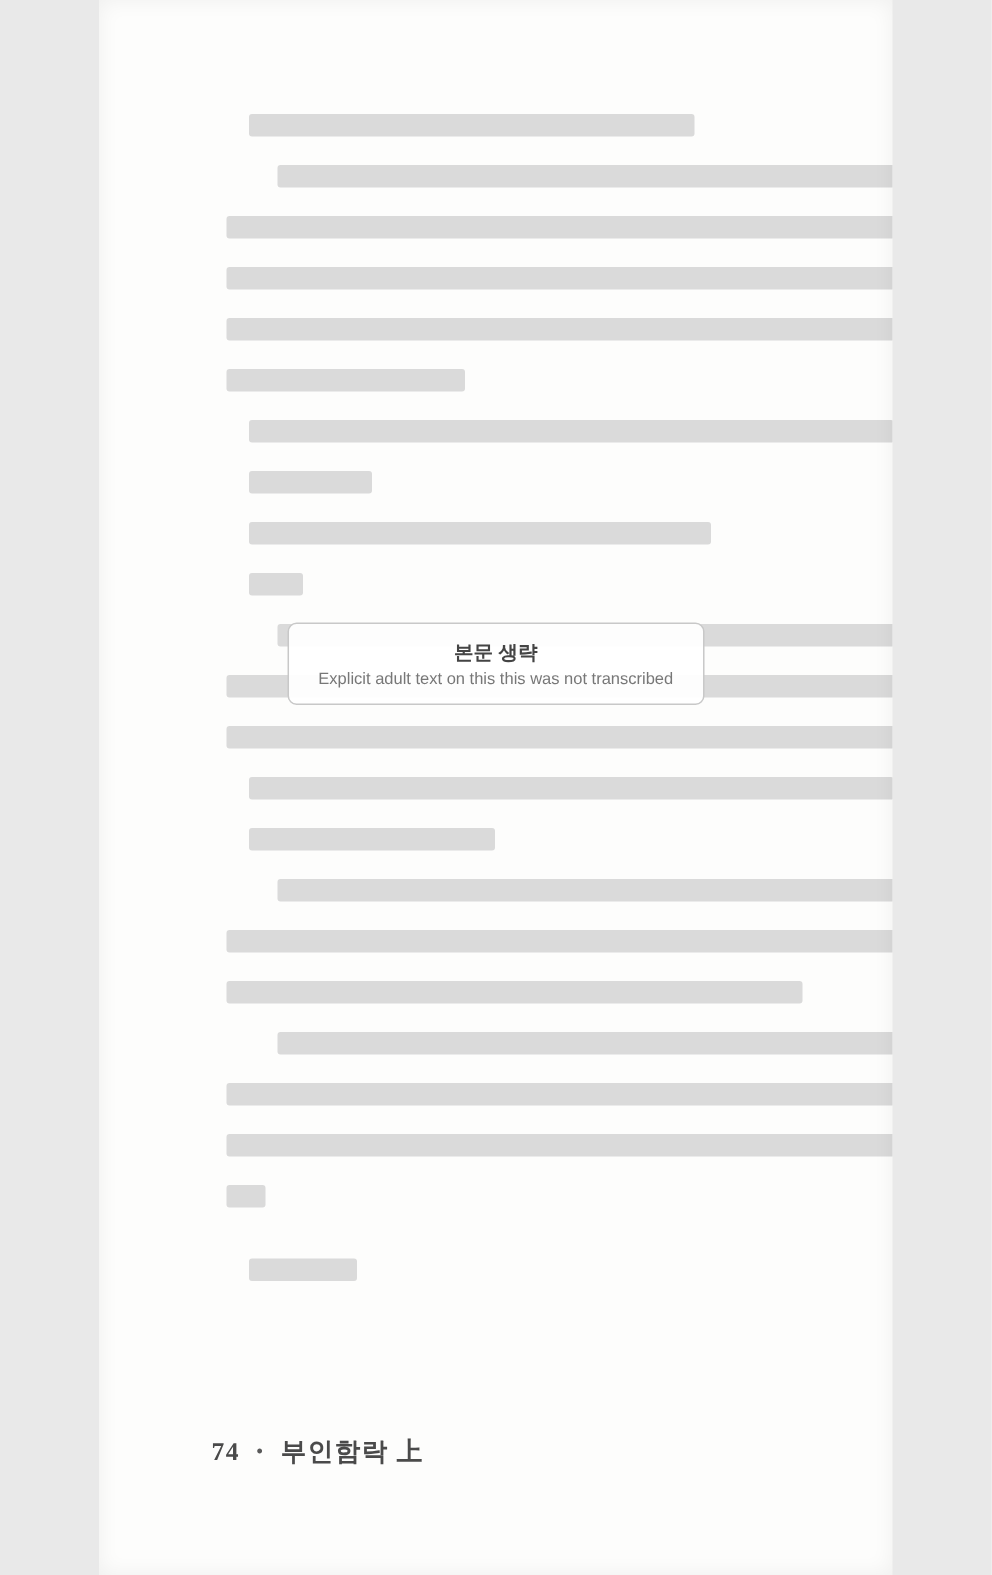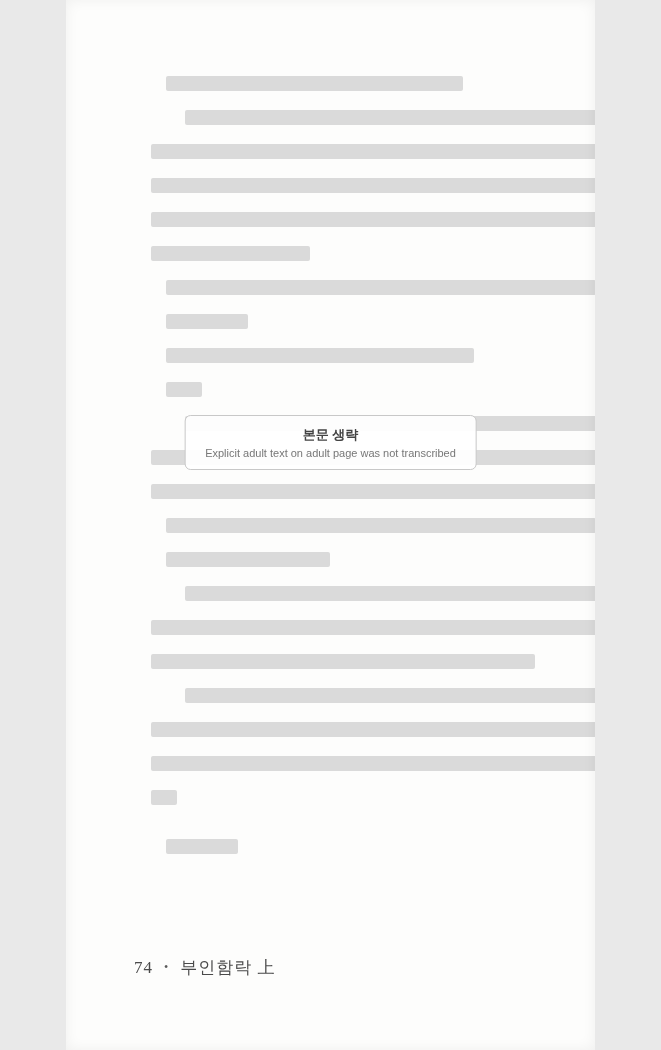--- a/index.html
+++ b/index.html
@@ -53,25 +53,26 @@
     color: #444444;
     margin-bottom: 3px;
   }
   .notice-sub {
     display: block;
     font-size: 11px;
     color: #777777;
   }
   .footer {
     position: absolute;
-    left: 68px;
+    left: 75px;
     top: 956px;
     font-size: 17px;
     color: #4a4a4a;
     letter-spacing: 1px;
+    font-weight: bold;
   }
   .footer .sep {
     display: inline-block;
     margin: 0 11px;
     font-size: 12px;
     vertical-align: 2px;
     color: #5a5a5a;
   }
 </style>
 </head>
@@ -100,20 +101,20 @@
       <div class="gline" style="margin-left: 0px; width: calc(75% + 0px);"></div>
       <div class="gline" style="margin-left: 34px; width: calc(88% - 34px);"></div>
       <div class="gline" style="margin-left: 0px; width: calc(100% + 0px);"></div>
       <div class="gline" style="margin-left: 0px; width: calc(100% + 0px);"></div>
       <div class="gline" style="margin-left: 0px; width: calc(5% + 0px);"></div>
       <div class="gline" style="margin-left: 15px; width: calc(17% - 15px); margin-top: 34px;"></div>
     </div>
 
   <div class="notice">
     <span class="notice-title">본문 생략</span>
-    <span class="notice-sub">Explicit adult text on adult page was not transcribed</span>
+    <span class="notice-sub">Explicit adult text on this this was not transcribed</span>
   </div>
 
   <div class="footer">
     <span>74</span><span class="sep">•</span><span>부인함락 上</span>
   </div>
 
 </div>
 
 </body></html>

